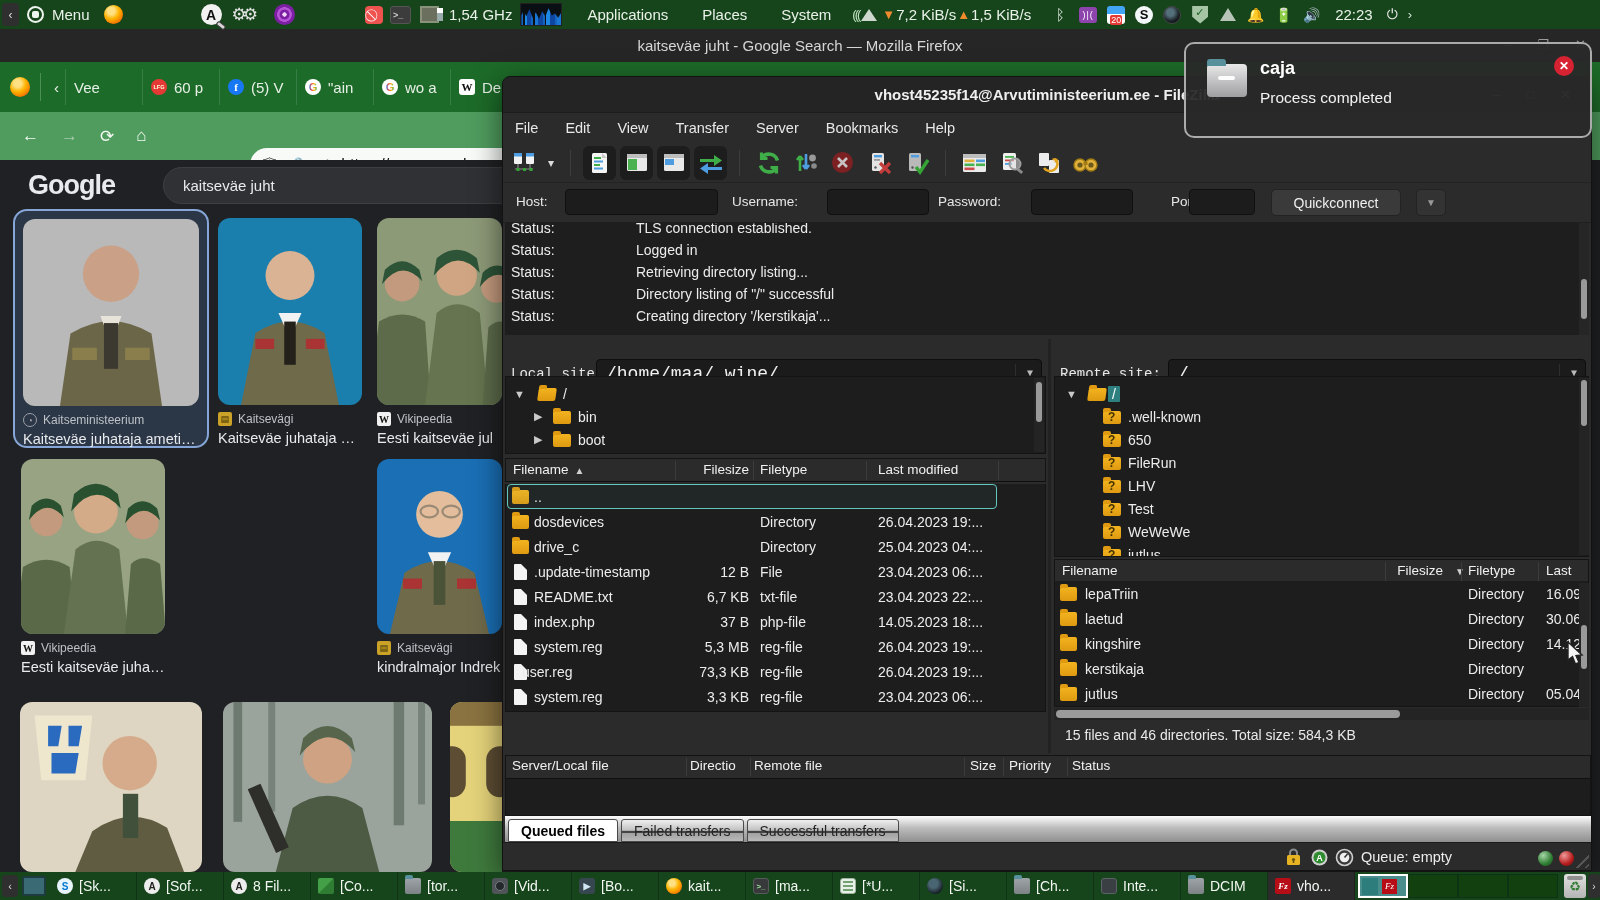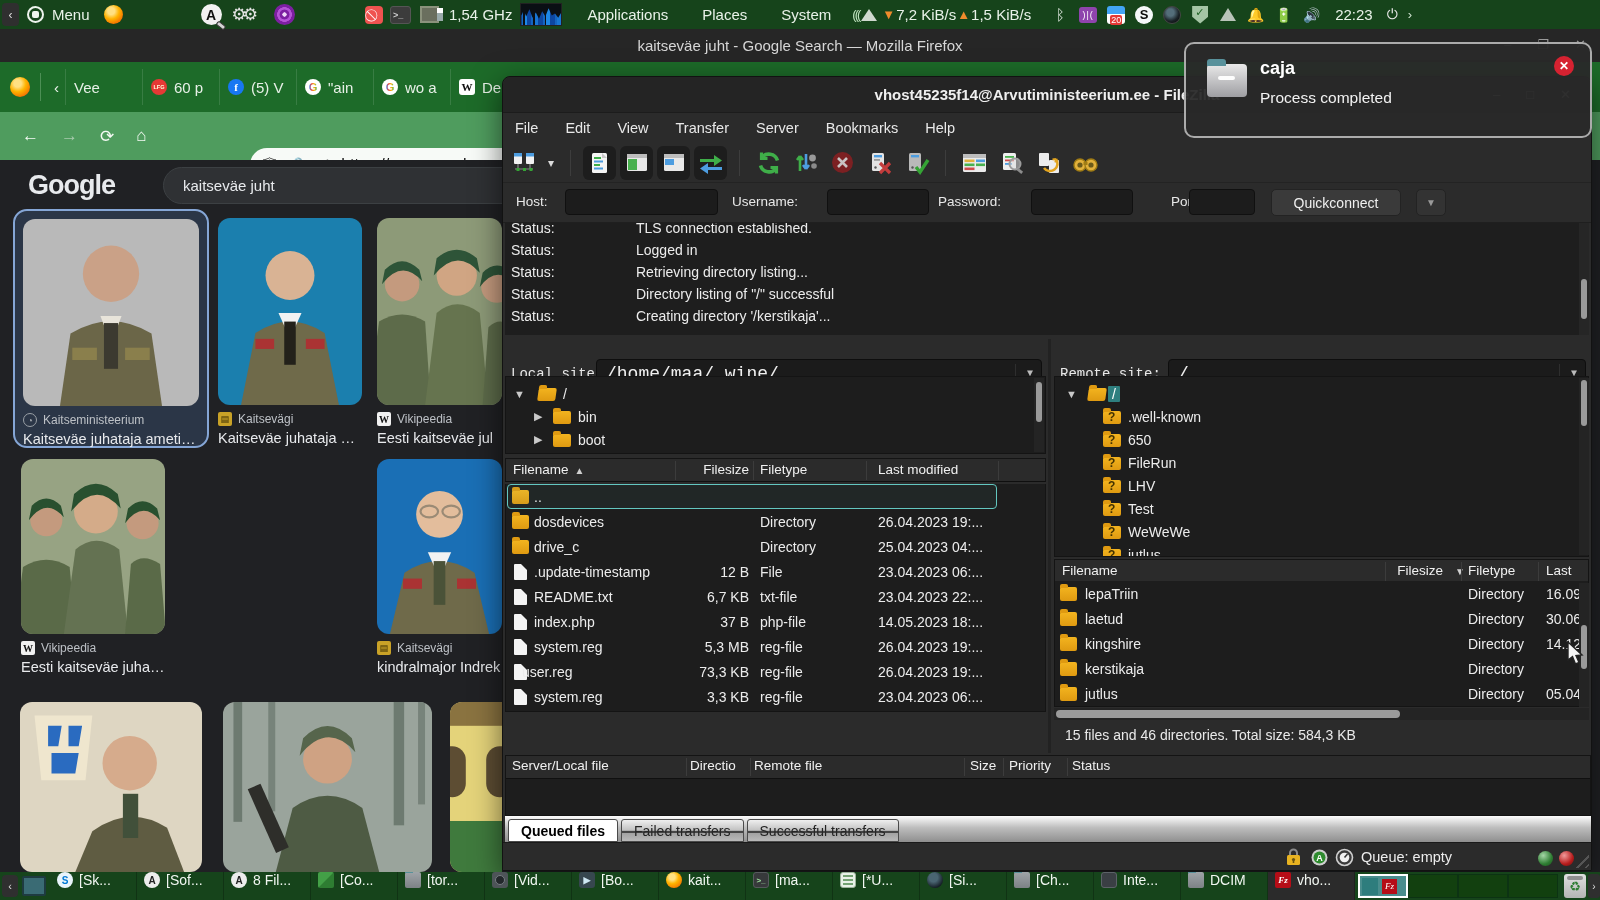--- a/index.html
+++ b/index.html
@@ -190,21 +190,21 @@
   #notif-icon::before { content:""; position:absolute; left:0; top:-5px; width:19px; height:7px; border-radius:3px 3px 0 0; background:#58919b; }
   #notif-icon::after { content:""; position:absolute; left:11px; top:12px; width:17px; height:4px; border-radius:2px; background:#fdfdfd; }
   #notif-title { position:absolute; left:74px; top:14px; color:#fff; font-size:18px; font-weight:bold; }
   #notif-msg { position:absolute; left:74px; top:45px; color:#f2f2f2; font-size:15.5px; }
   #notif-close { position:absolute; right:16px; top:12px; width:20px; height:20px; border-radius:50%; background:#d62231; color:#fff; font-size:12px; font-weight:bold; display:flex; align-items:center; justify-content:center; }
 
   
   #taskbar { position:absolute; left:0; top:872px; width:1600px; height:28px; background:#16441b; display:flex; align-items:center; z-index:50; }
   .tk-arrow { width:16px; height:22px; margin-left:2px; background:#2f2f2f; border-radius:4px; color:#ddd; font-size:11px; display:flex; align-items:center; justify-content:center; }
   .tk-desktop { width:24px; height:20px; margin:0 4px; background:#3a6b74; border:2px solid #1e3b40; border-radius:2px; }
-  .tk-btn { width:87px; height:28px; display:flex; align-items:flex-start; gap:6px; padding-left:7px; border-right:1px solid rgba(0,0,0,.25); color:#f2f7f2; font-size:14px; overflow:hidden; white-space:nowrap; }
+  .tk-btn { width:87px; height:28px; display:flex; align-items:center; gap:6px; padding-left:7px; border-right:1px solid rgba(0,0,0,.25); color:#f2f7f2; font-size:14px; overflow:hidden; white-space:nowrap; }
   .tk-btn.active { background:#2b2b2b; }
   .tk-label { overflow:hidden; white-space:nowrap; }
   .tkico { width:16px; height:16px; flex:0 0 16px; border-radius:3px; display:flex; align-items:center; justify-content:center; font-size:10px; font-weight:bold; }
   .tkico.skype { border-radius:50%; background:#e8f4fb; color:#0078d4; }
   .tkico.skype::after { content:"S"; }
   .tkico.circa::after { content:"A"; }
   .tkico.player::after { content:"\25B6"; }
   .tkico.terminal::after { content:">_"; }
   .tkico.filezilla::after { content:"Fz"; }
   .tkico.circa { border-radius:50%; background:#ededed; color:#222; }

